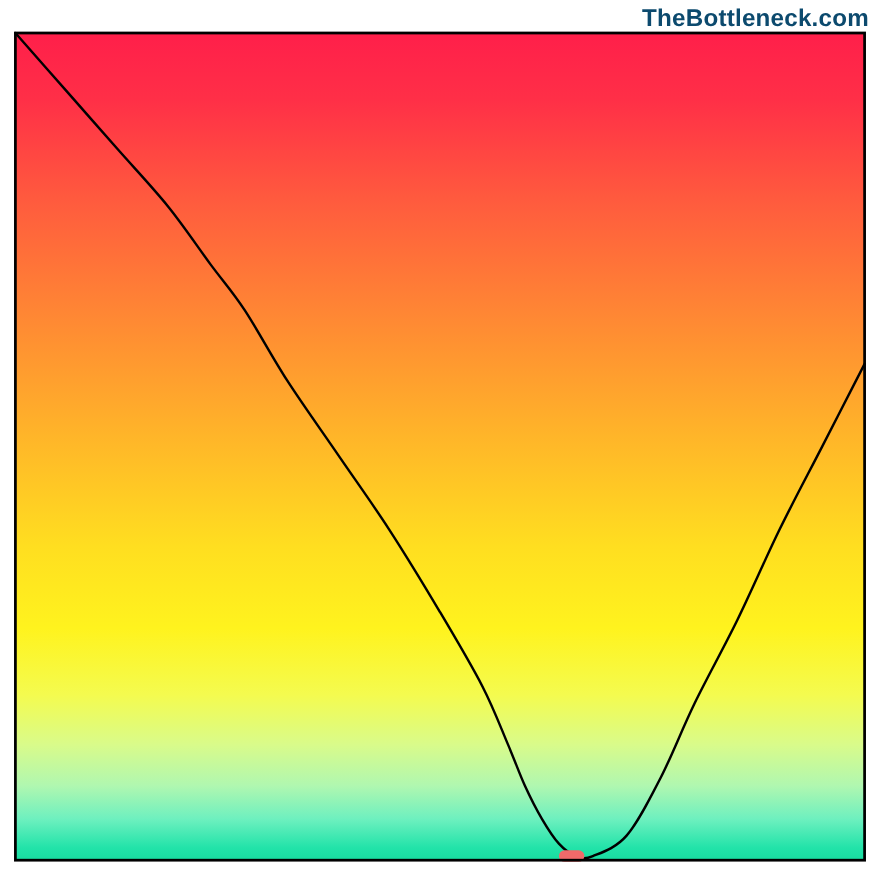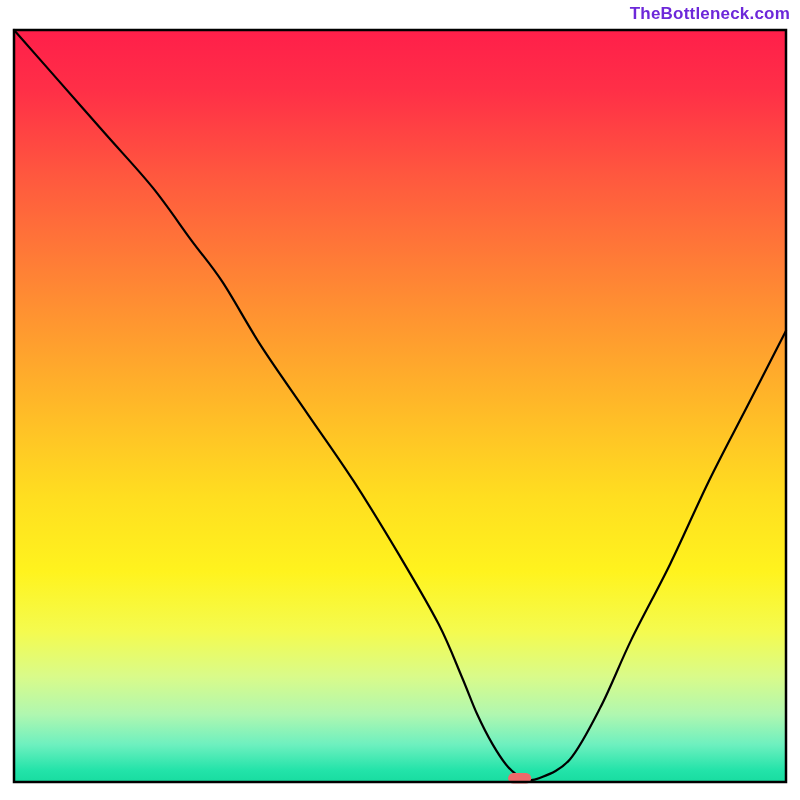--- a/index.html
+++ b/index.html
@@ -13,23 +13,23 @@
   }
   .chart-wrap {
     position: relative;
     width: 800px;
     height: 800px;
   }
   .watermark {
     position: absolute;
     top: 4px;
     right: 10px;
-    font-size: 17px;
+    font-size: 22px;
     font-weight: 600;
-    color: #6d28d9;
+    color: #0c4a6e;
     letter-spacing: 0.2px;
     user-select: none;
     margin-left: 31px;
   }
   svg {
     position: absolute;
     top: 0;
     left: 0;
   }
 </style>

